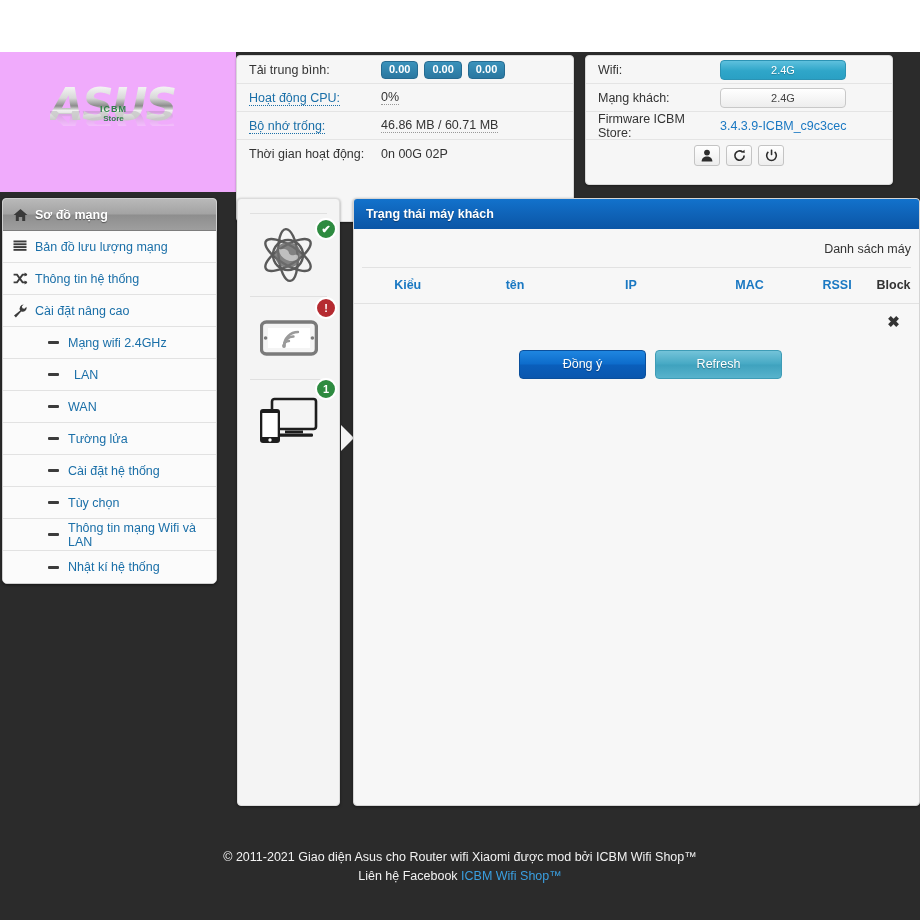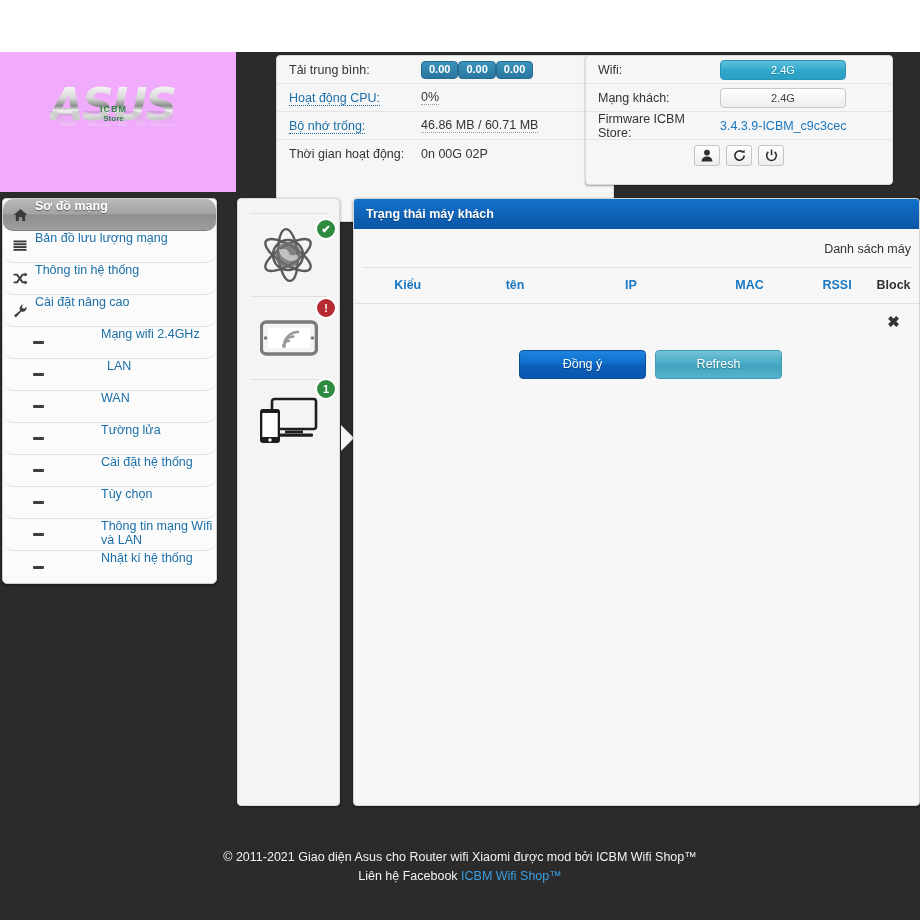--- a/index.html
+++ b/index.html
@@ -82,21 +82,21 @@
 
   
   .status-panel {
     position: absolute;
     background: #f6f6f6;
     border-radius: 4px;
     border: 1px solid #d9d9d9;
     box-shadow: 0 1px 2px rgba(0,0,0,.35);
     overflow: hidden;
   }
-  #panel-left  { left: 236px; top: 55px; width: 338px; height: 167px; margin-left: 40px; }
+  #panel-left  { left: 236px; top: 55px; width: 338px; height: 167px; }
   #panel-right { left: 585px; top: 55px; width: 308px; height: 130px; }
 
   .srow {
     display: flex;
     align-items: center;
     height: 28px;
     padding: 0 0 0 12px;
     border-bottom: 1px solid #e4e4e4;
     font-size: 12.5px;
     color: #333;
@@ -107,21 +107,21 @@
     color: #1a6fa8;
     border-bottom: 1px dotted #1a6fa8;
     width: auto;
     margin-right: 12px;
     cursor: pointer;
   }
   .slabel-wrap { width: 132px; flex: none; }
   .svalue { color: #333; }
   .svalue.dotted { border-bottom: 1px dotted #999; }
 
-  .load-badges { display: flex; }
+  .load-badges { display: flex; gap: 6px; }
   .badge {
     background: #2b7fa8;
     background: linear-gradient(180deg,#3a92bb 0%,#2a77a0 100%);
     color: #fff;
     font-size: 11px;
     font-weight: bold;
     border-radius: 4px;
     padding: 2px 7px 3px;
     line-height: 11px;
     border: 1px solid #256b91;
@@ -173,43 +173,43 @@
     left: 2px; top: 198px;
     width: 215px;
     background: #fbfbfb;
     border-radius: 4px 4px 5px 5px;
     box-shadow: 0 1px 3px rgba(0,0,0,.5);
     overflow: hidden;
     border: 1px solid #cfcfcf;
   }
   .nav-item {
     display: flex;
+    align-items: center;
     height: 32px;
     padding-left: 10px;
     font-size: 12.5px;
     color: #1a6fa8;
     border-bottom: 1px solid #e2e2e2;
     background: #fbfbfb;
     cursor: pointer;
-    border-radius: 10px;
   }
   .nav-item.active {
     background: linear-gradient(180deg,#b9b9b9 0%,#a3a3a3 48%,#8e8e8e 52%,#9e9e9e 100%);
     color: #ffffff;
     font-weight: bold;
     text-shadow: 0 1px 1px rgba(0,0,0,.45);
     border-bottom: 1px solid #7d7d7d;
   }
   .nav-item .nav-icon {
     width: 22px; flex: none;
     display: flex; align-items: center; justify-content: flex-start;
     color: #3c3c3c;
   }
   .nav-item.active .nav-icon { color: #3a3a3a; }
-  .nav-item.sub { padding-left: 30px; height: 32px; gap: 48px; }
+  .nav-item.sub { padding-left: 45px; height: 32px; }
   .nav-item.sub .nav-icon { width: 20px; }
   .dash {
     display: inline-block;
     width: 11px; height: 3px;
     background: #3c3c3c;
     border-radius: 1px;
   }
   .nav-item:last-child { border-bottom: none; }
 
   

